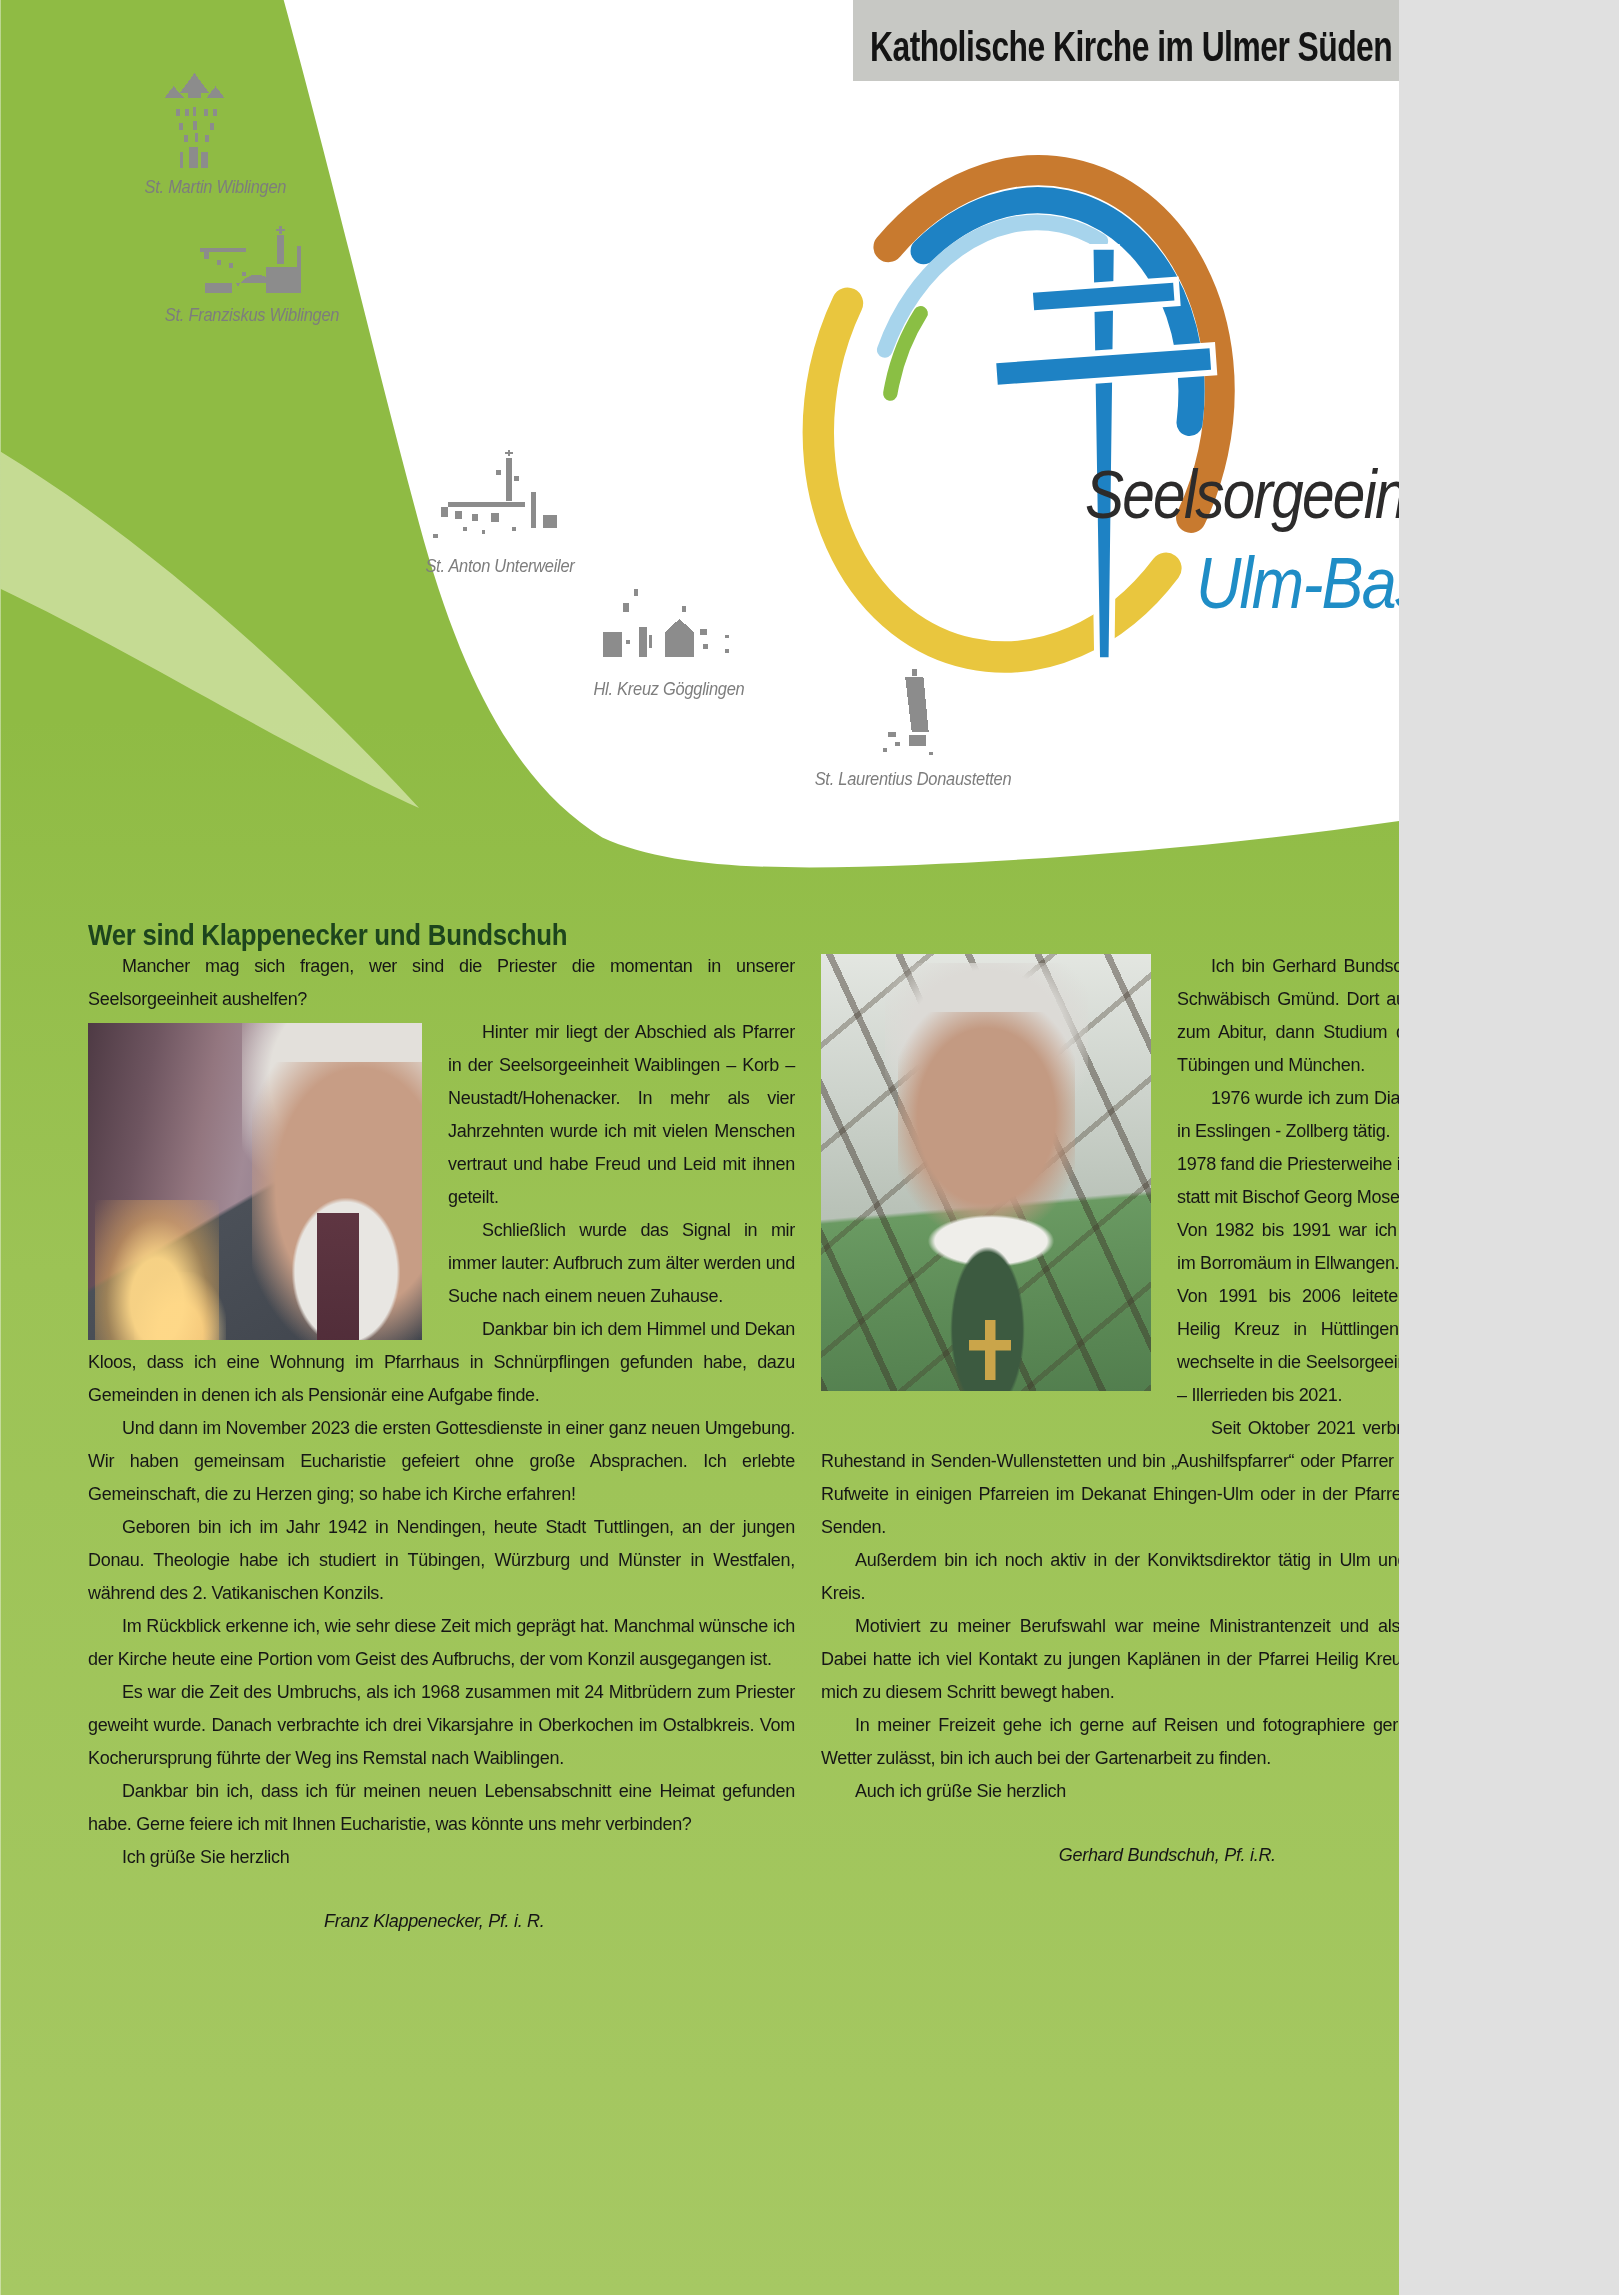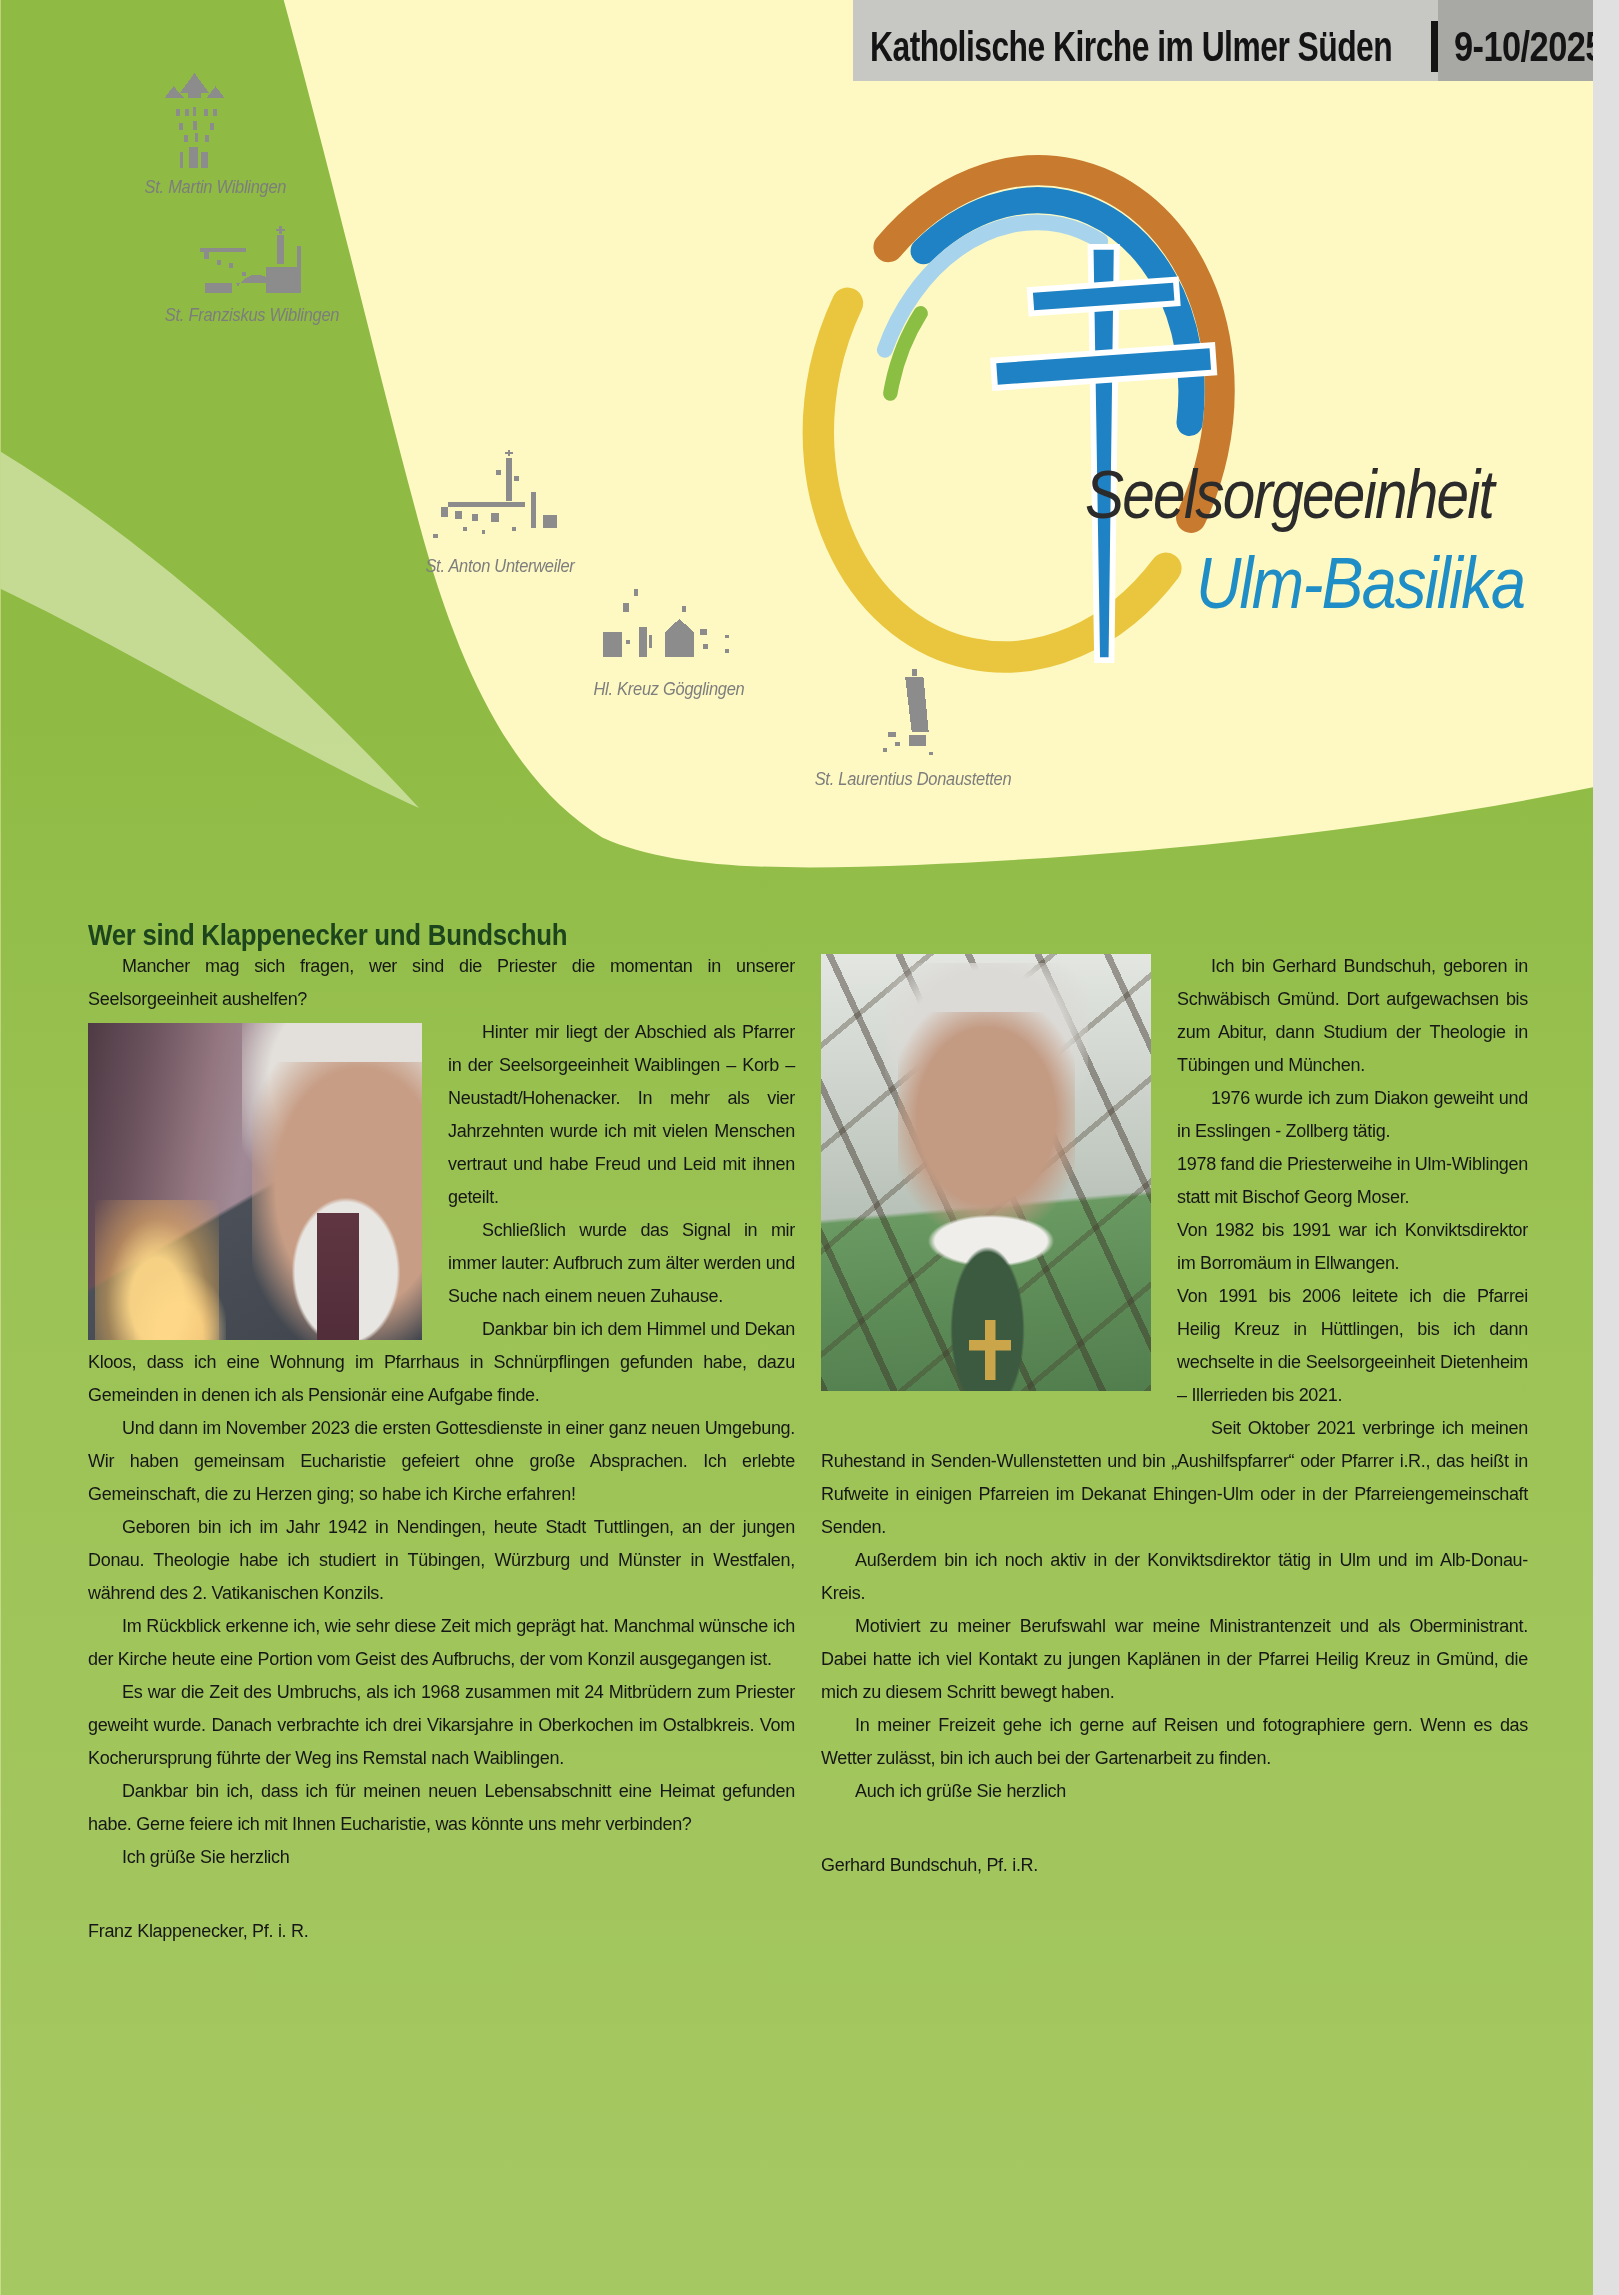--- a/index.html
+++ b/index.html
@@ -1,16 +1,16 @@
 <!DOCTYPE html>
 <html style="font-size:10.5px"><head>
 <meta charset="utf-8">
 <style>
   html,body{margin:0;padding:0;background:#e0e0e0;}
-  .page{position:relative;width:1593px;height:2295px;background:#fef9c3;overflow:hidden;
+  .page{position:relative;width:1399px;height:2295px;background:#ffffff;overflow:hidden;
         font-family:"Liberation Sans",sans-serif;}
   .bg{position:absolute;left:0;top:0;z-index:0;}
 
   
   .banner{position:absolute;left:853px;top:0;width:767px;height:81px;background:#c7c8c4;z-index:2;}
   .banner-issue-panel{position:absolute;right:0;top:0;width:182px;height:81px;background:#a8a9a5;}
   .banner-title{position:absolute;left:17px;bottom:10.5px;font-size:43px;font-weight:bold;color:#141414;
         white-space:nowrap;letter-spacing:-0.7px;transform:scaleX(.74);transform-origin:left bottom;}
   .banner-divider{position:absolute;left:578px;top:21px;width:6.5px;height:51px;background:#141414;}
   .banner-issue{position:absolute;left:601px;bottom:10.5px;font-size:43px;font-weight:bold;color:#141414;
@@ -37,21 +37,21 @@
   
   .heading{position:absolute;left:88px;top:898px;z-index:2;font-size:30px;font-weight:bold;color:#1d451d;
         letter-spacing:-0.3px;white-space:nowrap;transform:scaleX(.86);transform-origin:left top;}
   .col{position:absolute;top:950px;width:707px;z-index:2;font-size:18px;line-height:33px;color:#161616;
         text-align:justify;letter-spacing:-0.3px;}
   .col-left{left:88px;}
   .col-right{left:821px;}
   .col p{margin:0;}
   .ind{text-indent:34px;}
   .gap{margin-top:33px;}
-  .sig{margin-top:41px;text-align:left;padding-right:14.4px;white-space:nowrap;}
+  .sig{margin-top:31px;text-align:center;font-style:italic;padding-right:14.4px;white-space:nowrap;}
 
   
   .photo-franz{float:left;width:334px;height:317px;margin:6.5px 26px 6.5px 0;
     background:
       linear-gradient(#5f3642,#4f2c38) 229px 190px / 42px 151px no-repeat,
       radial-gradient(ellipse at 50% 50%, #e8e6e2 0 58%, rgba(232,230,226,0) 62%) 196px 164px / 124px 170px no-repeat,
       radial-gradient(ellipse at 50% 45%, #c79d85 0 55%, rgba(199,157,133,0) 80%) 164px 39px / 216px 281px no-repeat,
       radial-gradient(ellipse at 50% 40%, #e3e0db 0 55%, rgba(227,224,219,0) 82%) 154px -26px / 249px 203px no-repeat,
       radial-gradient(ellipse at 50% 50%, rgba(255,216,135,.95) 0 30%, rgba(255,190,90,.45) 58%, rgba(120,70,40,0) 100%) 6.5px 177px / 124px 203px no-repeat,
       radial-gradient(ellipse at 50% 50%, rgba(255,226,160,.9) 0 35%, rgba(180,120,60,0) 75%) 46px 249px / 92px 124px no-repeat,

